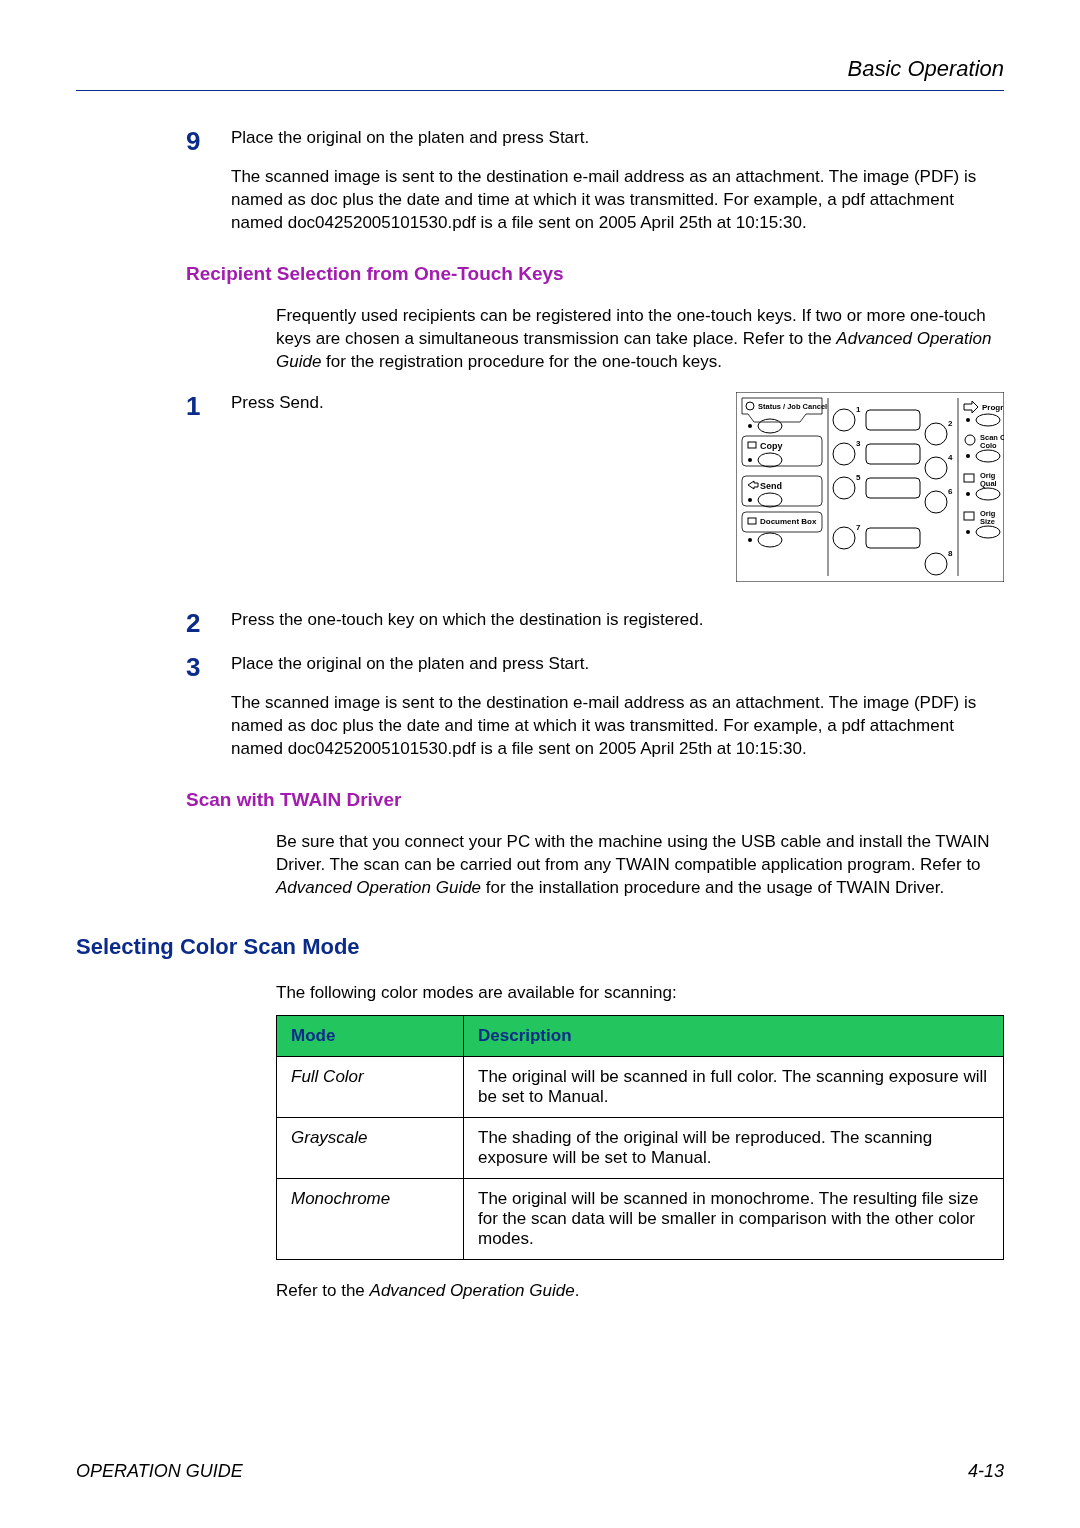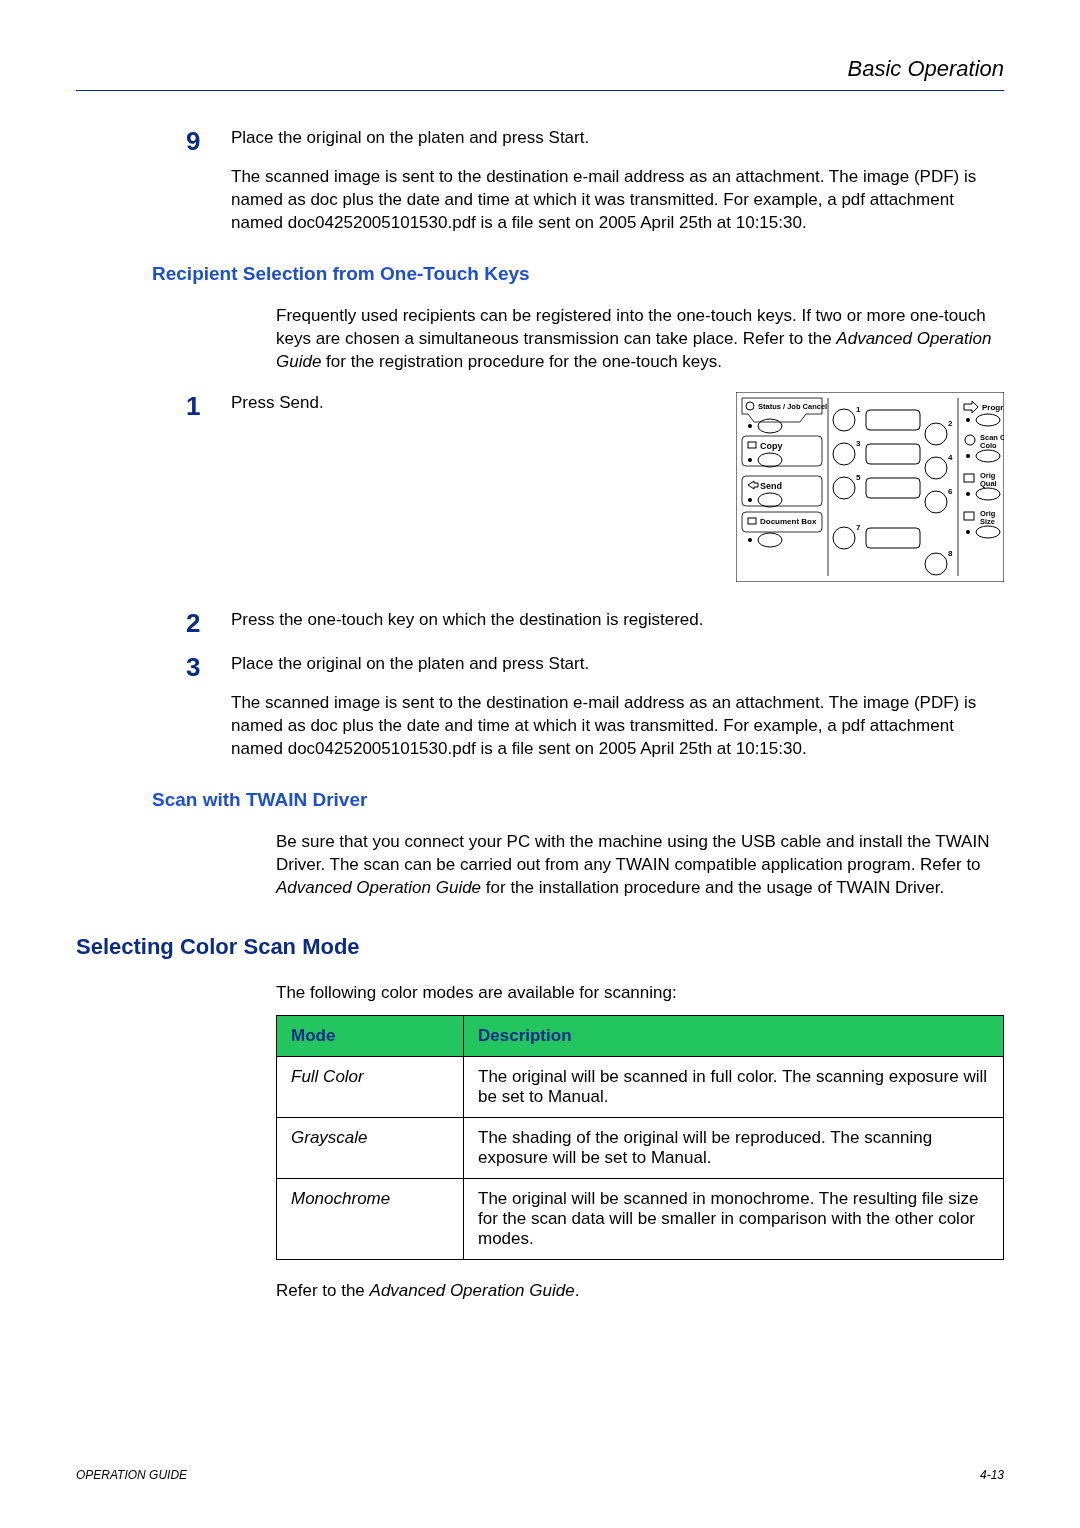--- a/index.html
+++ b/index.html
@@ -48,26 +48,26 @@
   }
   .body-text {
     font-size: 17px;
     line-height: 1.35;
   }
   .para {
     margin-top: 16px;
     margin-bottom: 16px;
   }
   .sub-heading {
-    color: #1d4ed8;
+    color: #a21caf;
     font-weight: bold;
     font-size: 19px;
     margin-top: 28px;
     margin-bottom: 20px;
-    margin-left: 76px;
+    margin-left: 110px;
   }
   .main-heading {
     color: #0a2b8a;
     font-weight: bold;
     font-size: 22px;
     margin-top: 34px;
     margin-bottom: 22px;
     margin-left: 0;
   }
   .italic { font-style: italic; }
@@ -108,21 +108,21 @@
     width: 187px;
   }
   .footer {
     position: absolute;
     bottom: 46px;
     left: 76px;
     right: 76px;
     display: flex;
     justify-content: space-between;
     font-style: italic;
-    font-size: 12px;
+    font-size: 18px;
   }
 </style>
 </head>
 <body>
 
 <div class="page">
   <div class="header-running">Basic Operation</div>
   <hr class="top-rule">
 
   <div class="content">

